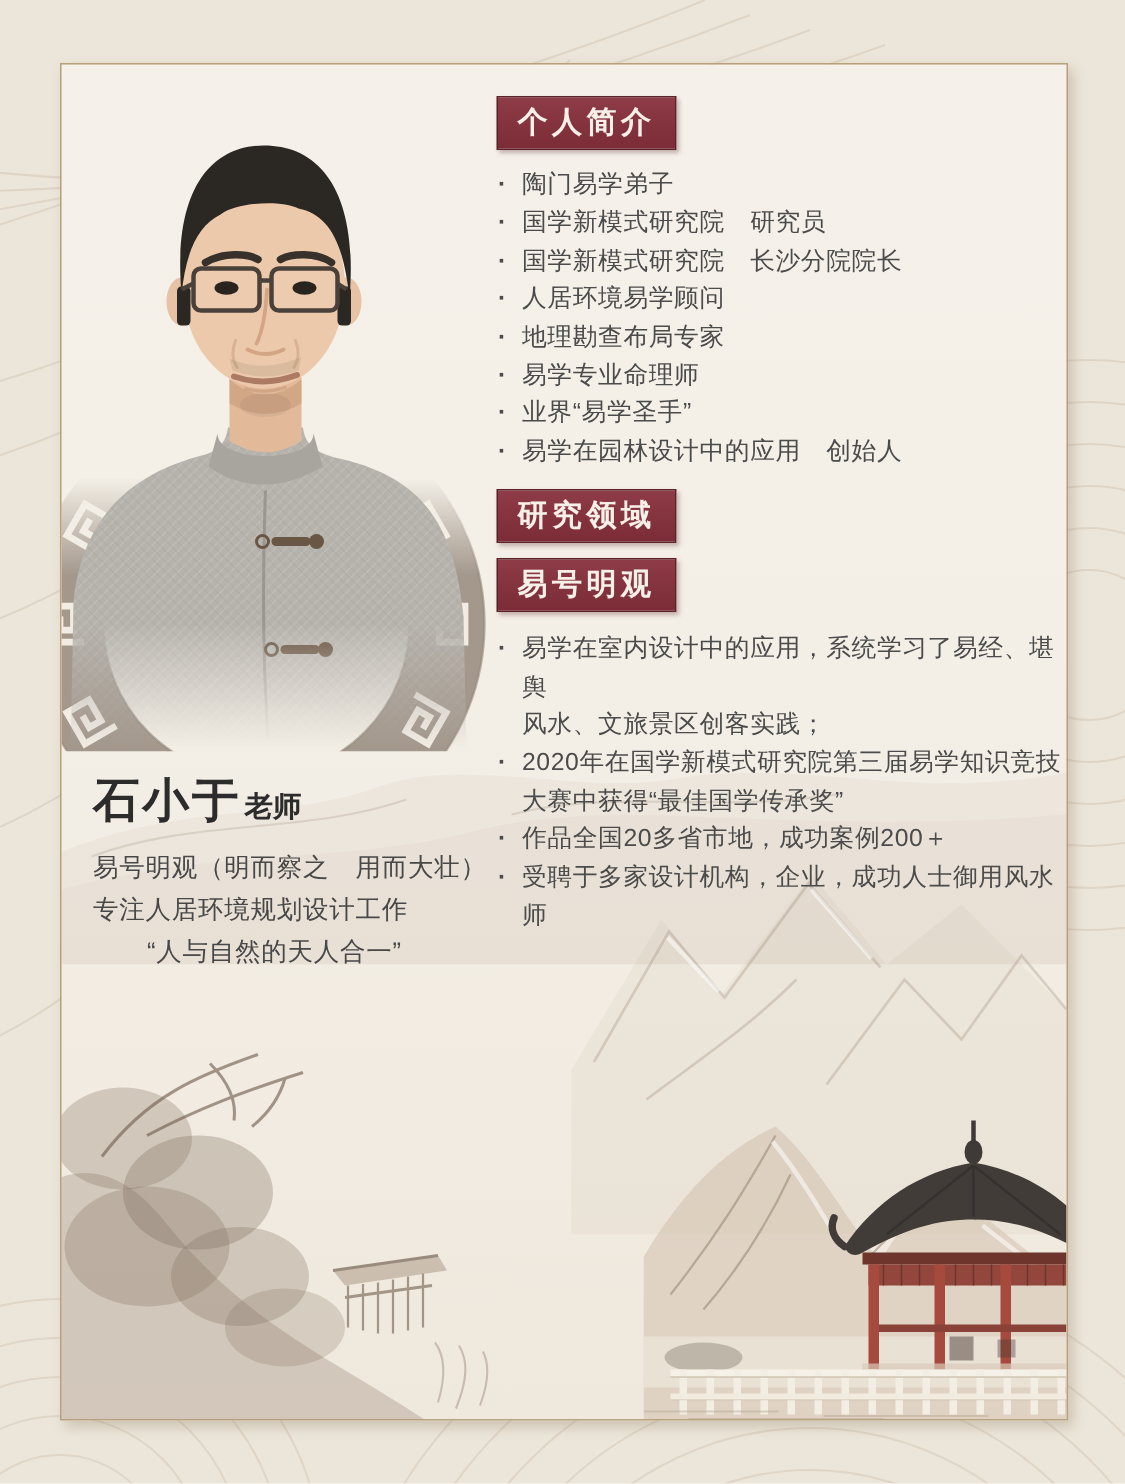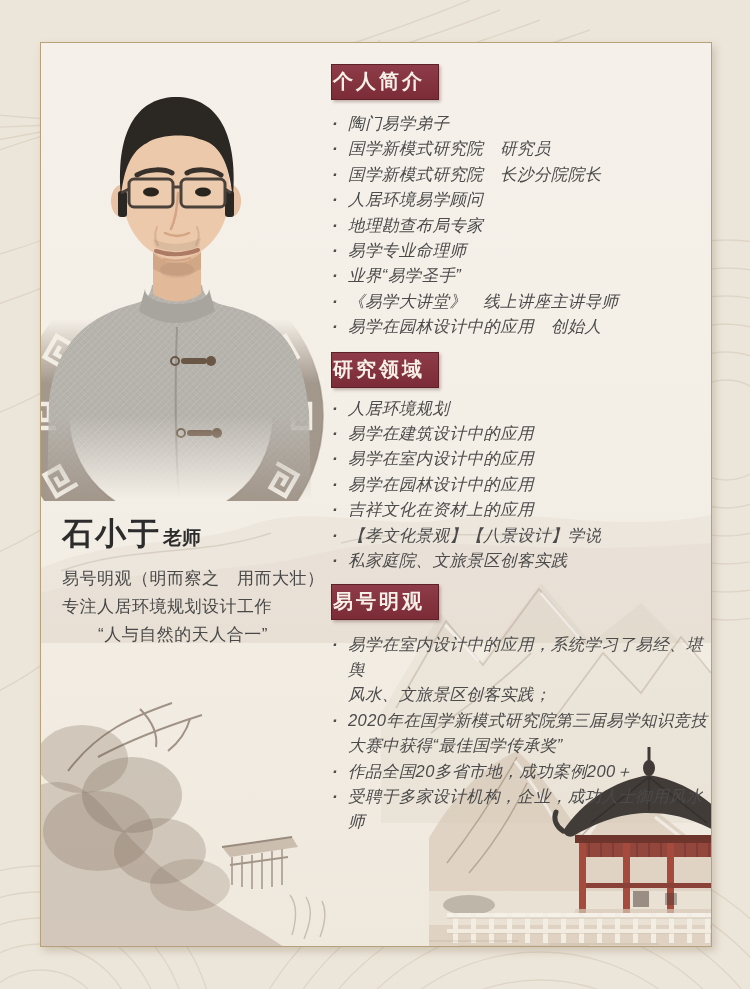--- a/index.html
+++ b/index.html
@@ -16,24 +16,24 @@
   .cliff{left:-1px;top:656px;}
   .pavilion{left:388px;top:700px;}
   .photo{position:absolute;left:0;top:38px;pointer-events:none;}
 
   
   .sections-col{position:absolute;left:290px;top:0;width:378px;}
   .sec{display:block;}
   .sec:nth-of-type(1){margin-top:21px;}
   .sec:nth-of-type(2){margin-top:12px;}
   .sec:nth-of-type(3){margin-top:10px;}
-  .badge{display:inline-block;padding:3px 13px 4px 1px;font-size:20px;font-weight:bold;
+  .badge{display:inline-block;padding:3px 13px 4px 13px;font-size:20px;font-weight:bold;
          letter-spacing:3px;color:#f7f0e8;background:linear-gradient(180deg,#8e3c47,#7b2c37);
          border:1px solid #5c2129;box-shadow:1.5px 2px 3px rgba(96,52,52,.35);}
-  .items{list-style:none;margin:11px 0 0 0;padding:0;font-style:italic;}
+  .items{list-style:none;margin:11px 0 0 0;padding:0;}
   .sec:nth-of-type(2) .items{margin-top:8px;}
   .sec:nth-of-type(3) .items{margin-top:12px;}
   .item{position:relative;padding-left:17px;font-size:16.5px;line-height:25.4px;
         color:#4b4b4b;letter-spacing:.4px;font-weight:500;}
   .item::before{content:"·";position:absolute;left:1px;top:0;font-weight:bold;color:#4b4b4b;}
 
   
   .name-block{position:absolute;left:21px;top:470px;width:300px;}
   .name-row{white-space:nowrap;}
   .name{font-size:31px;font-weight:bold;color:#2c2c2c;letter-spacing:2px;}
@@ -344,49 +344,24 @@
             <li class="item">
               <div class="line">地理勘查布局专家</div>
             </li>
             <li class="item">
               <div class="line">易学专业命理师</div>
             </li>
             <li class="item">
               <div class="line">业界“易学圣手”</div>
             </li>
             <li class="item">
-              <div class="line">《易学大讲堂》　线上讲座主讲导师</div>
-            </li>
-            <li class="item">
               <div class="line">易学在园林设计中的应用　创始人</div>
             </li>
           </ul></section>
-        <section class="sec"><div class="badge">研究领域</div><ul class="items">
-            <li class="item">
-              <div class="line">人居环境规划</div>
-            </li>
-            <li class="item">
-              <div class="line">易学在建筑设计中的应用</div>
-            </li>
-            <li class="item">
-              <div class="line">易学在室内设计中的应用</div>
-            </li>
-            <li class="item">
-              <div class="line">易学在园林设计中的应用</div>
-            </li>
-            <li class="item">
-              <div class="line">吉祥文化在资材上的应用</div>
-            </li>
-            <li class="item">
-              <div class="line">【孝文化景观】【八景设计】学说</div>
-            </li>
-            <li class="item">
-              <div class="line">私家庭院、文旅景区创客实践</div>
-            </li>
-          </ul></section>
+        <section class="sec"><div class="badge">研究领域</div></section>
         <section class="sec"><div class="badge">易号明观</div><ul class="items">
             <li class="item">
               <div class="line">易学在室内设计中的应用，系统学习了易经、堪舆</div>
               <div class="line">风水、文旅景区创客实践；</div>
             </li>
             <li class="item">
               <div class="line">2020年在国学新模式研究院第三届易学知识竞技</div>
               <div class="line">大赛中获得“最佳国学传承奖”</div>
             </li>
             <li class="item">

